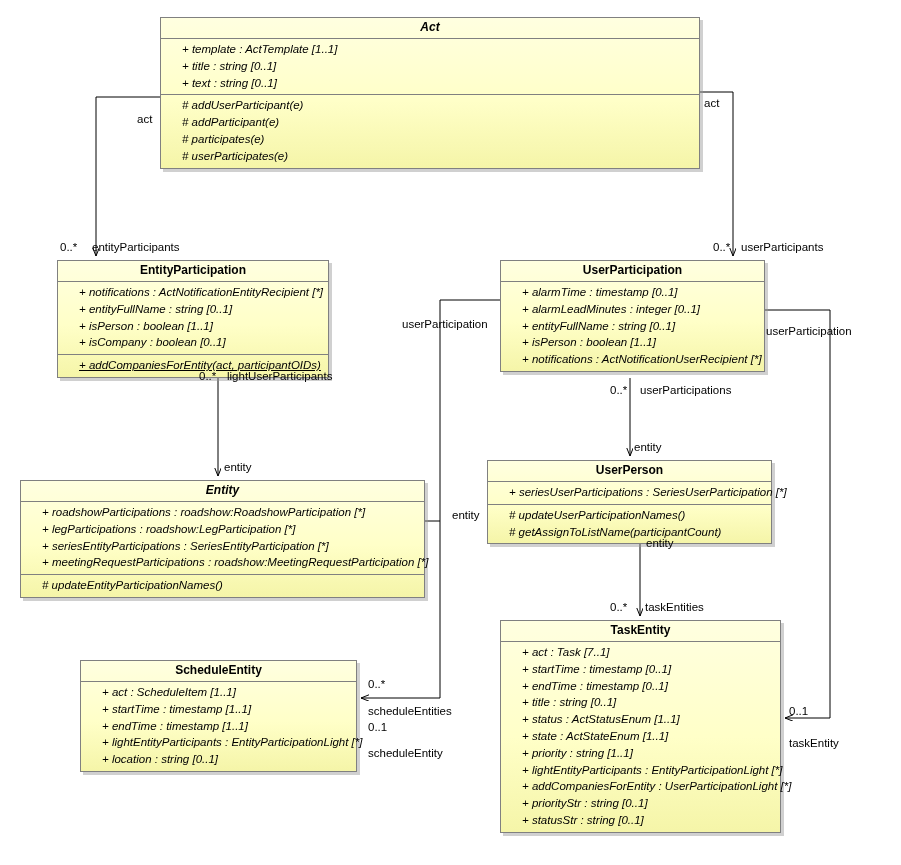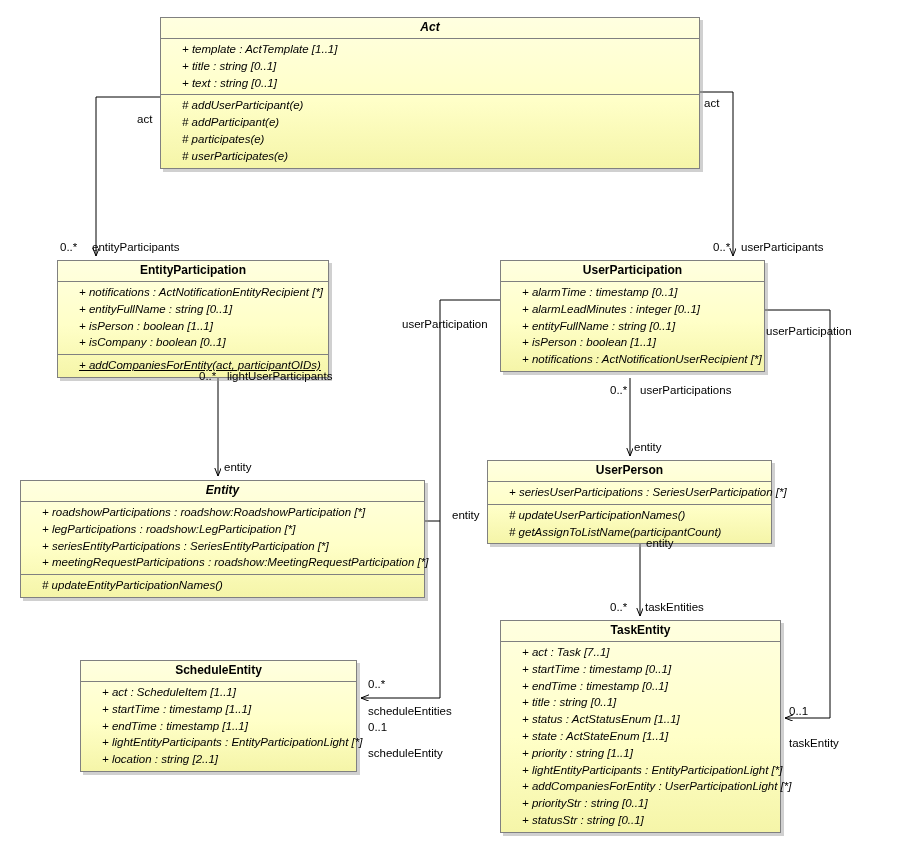--- a/index.html
+++ b/index.html
@@ -157,21 +157,21 @@
     </div>
   </div>
 
   <div class="uml-class" style="left:80px; top:660px; width:277px;">
     <div class="uml-name">ScheduleEntity</div>
     <div class="uml-section last">
       <div class="uml-feature">+ act : ScheduleItem [1..1]</div>
       <div class="uml-feature">+ startTime : timestamp [1..1]</div>
       <div class="uml-feature">+ endTime : timestamp [1..1]</div>
       <div class="uml-feature">+ lightEntityParticipants : EntityParticipationLight [*]</div>
-      <div class="uml-feature">+ location : string [2..1]</div>
+      <div class="uml-feature">+ location : string [0..1]</div>
     </div>
   </div>
 
   <div class="uml-class" style="left:500px; top:620px; width:281px;">
     <div class="uml-name">TaskEntity</div>
     <div class="uml-section last">
       <div class="uml-feature">+ act : Task [7..1]</div>
       <div class="uml-feature">+ startTime : timestamp [0..1]</div>
       <div class="uml-feature">+ endTime : timestamp [0..1]</div>
       <div class="uml-feature">+ title : string [0..1]</div>

